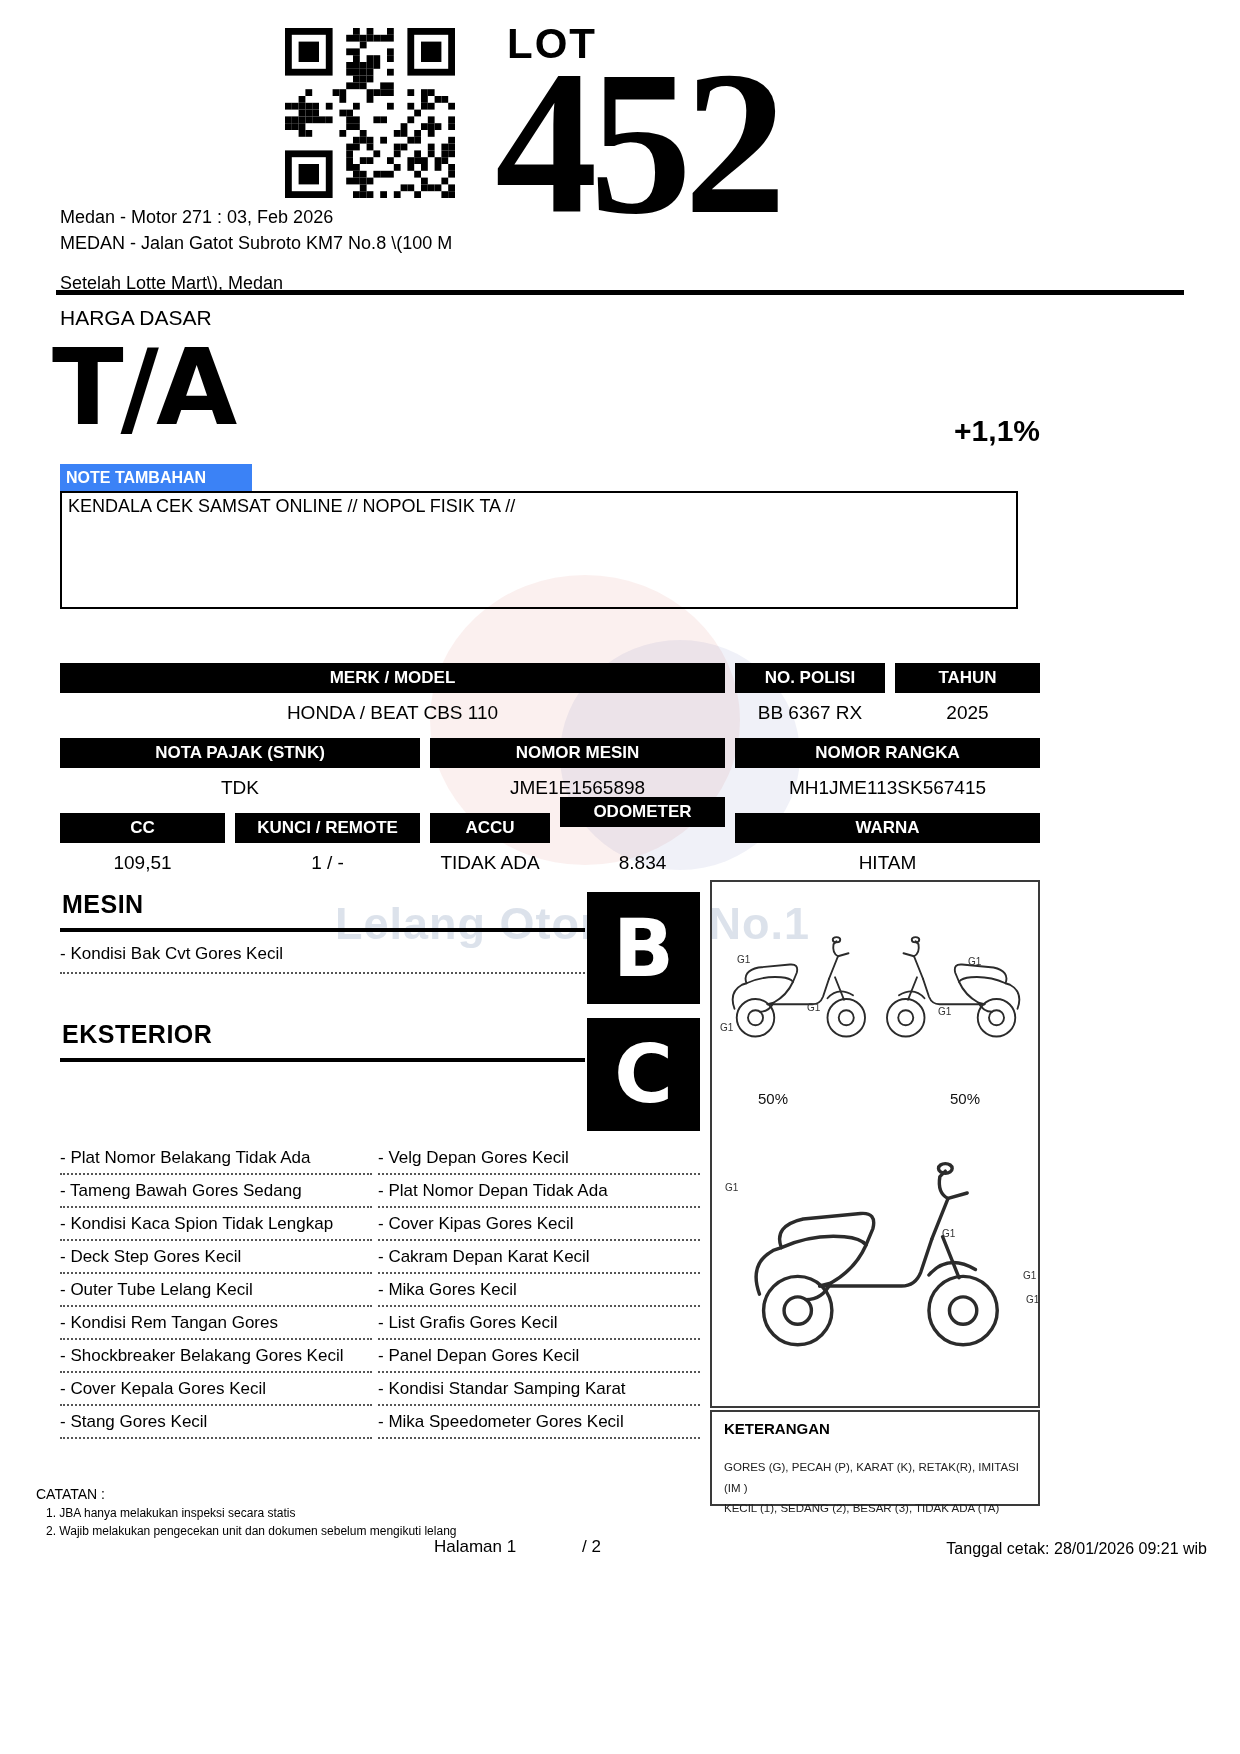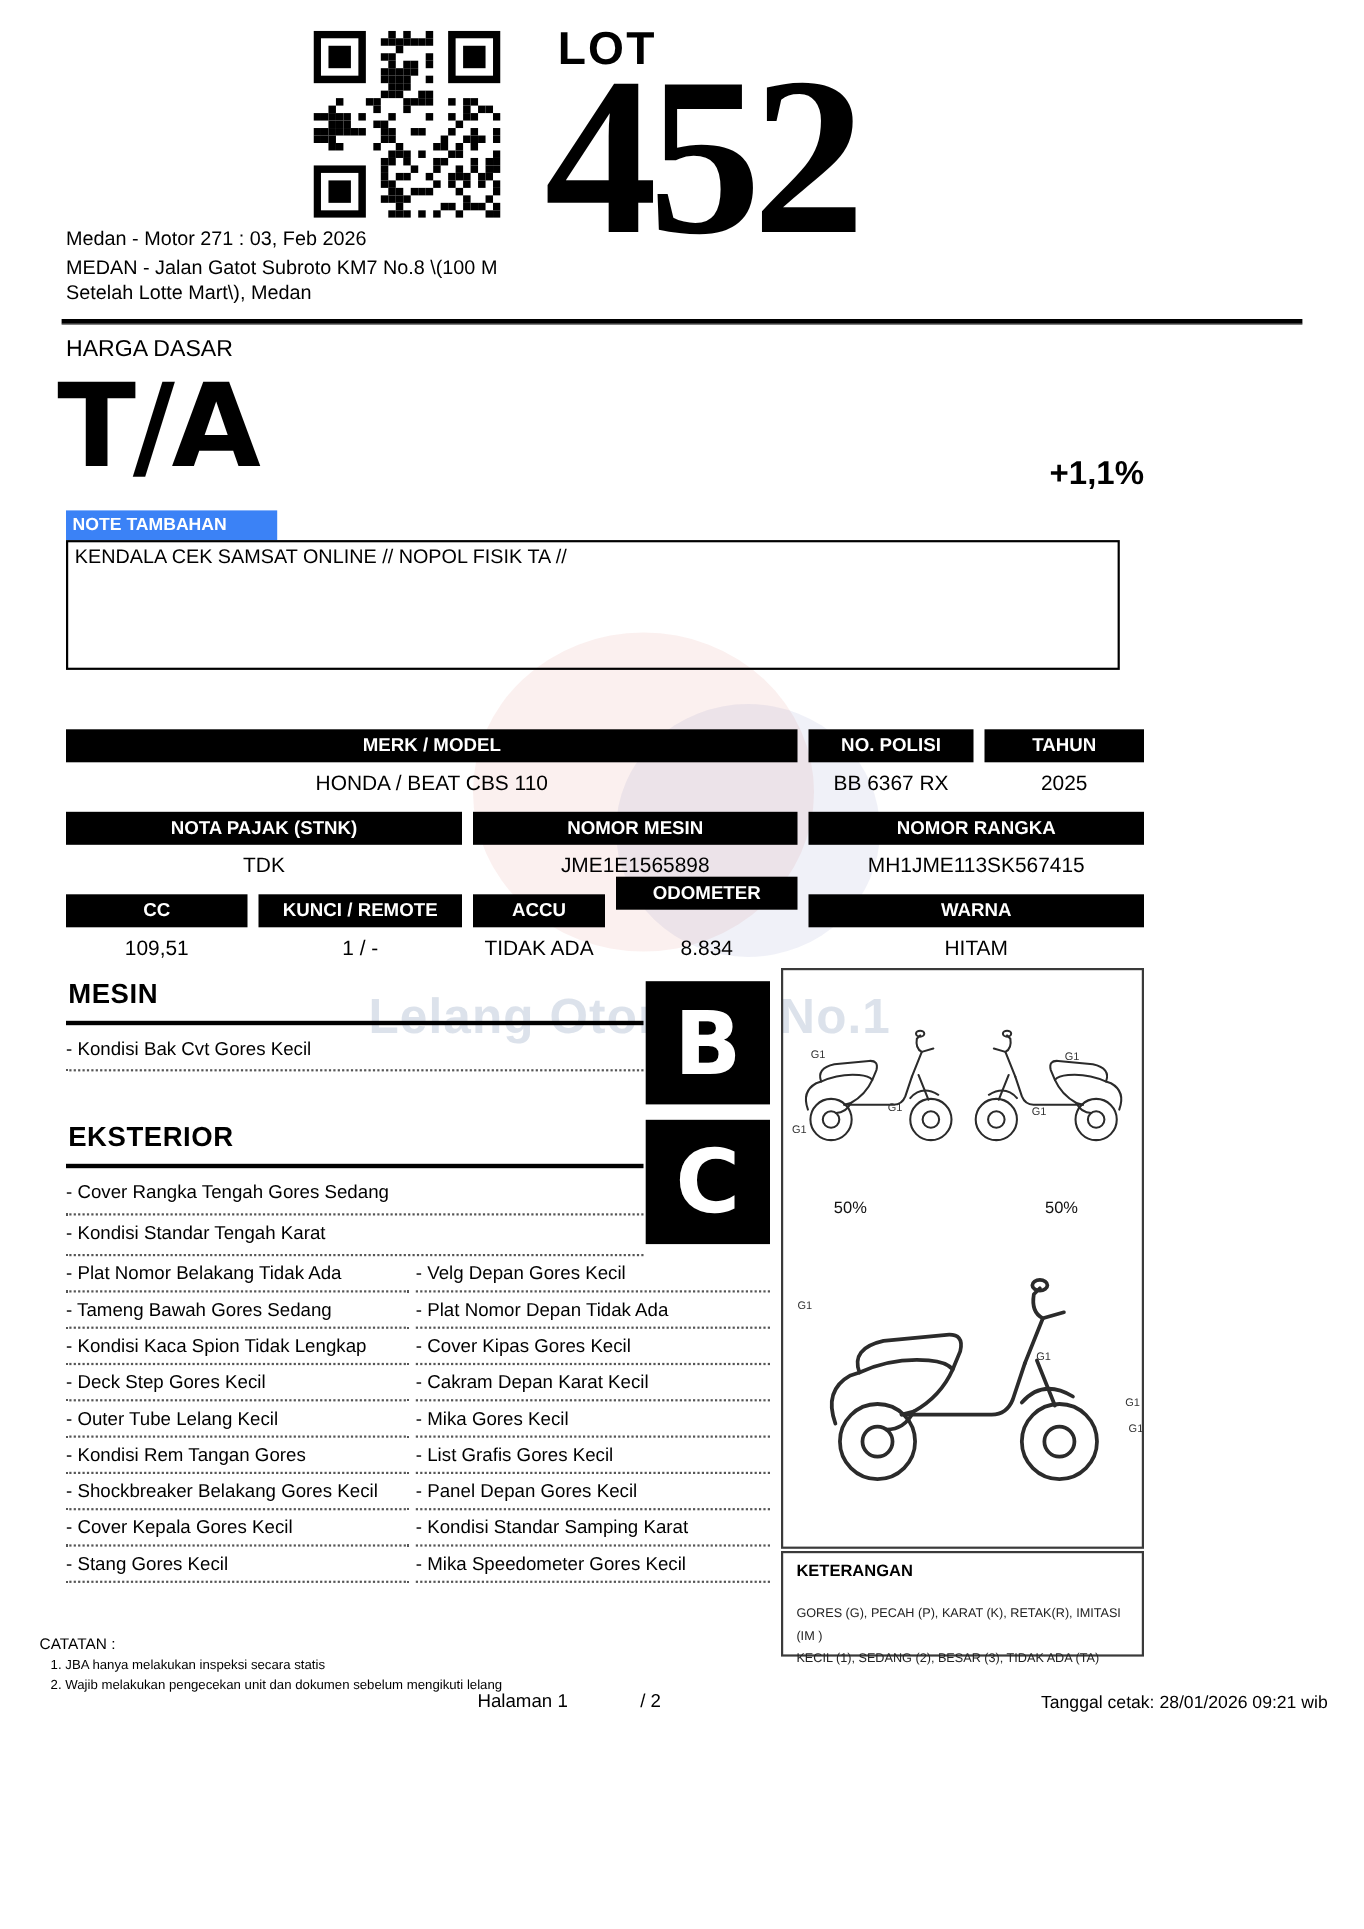--- a/index.html
+++ b/index.html
@@ -256,21 +256,21 @@
         <rect x="160" y="16" width="24" height="24"></rect>
         <rect x="0" y="144" width="56" height="56"></rect>
         <rect fill="#fff" x="8" y="152" width="40" height="40"></rect>
         <rect x="16" y="160" width="24" height="24"></rect>
       </svg>
   </div>
   <div class="lot-label">LOT</div>
   <div class="lot-number">452</div>
   <div class="addr" style="top:207px">Medan - Motor 271 : 03, Feb 2026</div>
   <div class="addr" style="top:233px">MEDAN - Jalan Gatot Subroto KM7 No.8 \(100 M</div>
-  <div class="addr" style="top:256px">Setelah Lotte Mart\), Medan</div>
+  <div class="addr" style="top:273px">Setelah Lotte Mart\), Medan</div>
 
   <div class="divider"></div>
 
   <div class="harga-label">HARGA DASAR</div>
   <div class="harga-value">T/A</div>
   <div class="increment">+1,1%</div>
 
   <div class="note-label">NOTE TAMBAHAN</div>
   <div class="note-box">
     <span>KENDALA CEK SAMSAT ONLINE // NOPOL FISIK TA //</span>
@@ -305,24 +305,20 @@
   <div class="sec-line" style="left:60px;top:928px;width:525px"></div>
   <div class="grade" style="left:587px;top:892px;width:113px;height:112px">B</div>
   <div class="list" style="left:60px;top:938px;width:525px">
     <div class="item i36">- Kondisi Bak Cvt Gores Kecil</div>
   </div>
 
   <div class="sec-title" style="left:62px;top:1020px">EKSTERIOR</div>
   <div class="sec-line" style="left:60px;top:1058px;width:525px"></div>
   <div class="grade" style="left:587px;top:1018px;width:113px;height:113px">C</div>
 
-  <div class="list" style="left:60px;top:1068px;width:525px">
-    <div class="item i37">- Cover Rangka Tengah Gores Sedang</div>
-    <div class="item i37">- Kondisi Standar Tengah Karat</div>
-  </div>
 
   <div class="list" style="left:60px;top:1142px;width:312px">
     <div class="item">- Plat Nomor Belakang Tidak Ada</div>
     <div class="item">- Tameng Bawah Gores Sedang</div>
     <div class="item">- Kondisi Kaca Spion Tidak Lengkap</div>
     <div class="item">- Deck Step Gores Kecil</div>
     <div class="item">- Outer Tube Lelang Kecil</div>
     <div class="item">- Kondisi Rem Tangan Gores</div>
     <div class="item">- Shockbreaker Belakang Gores Kecil</div>
     <div class="item">- Cover Kepala Gores Kecil</div>

